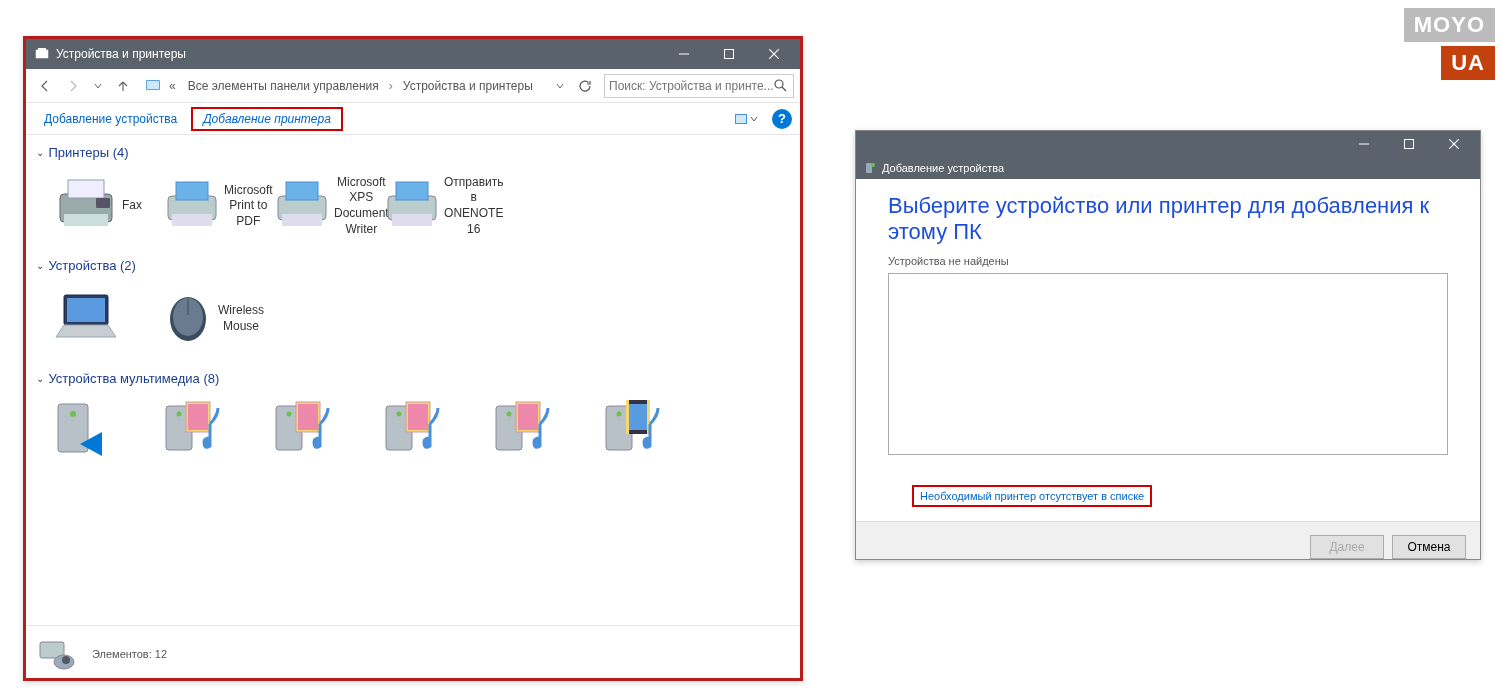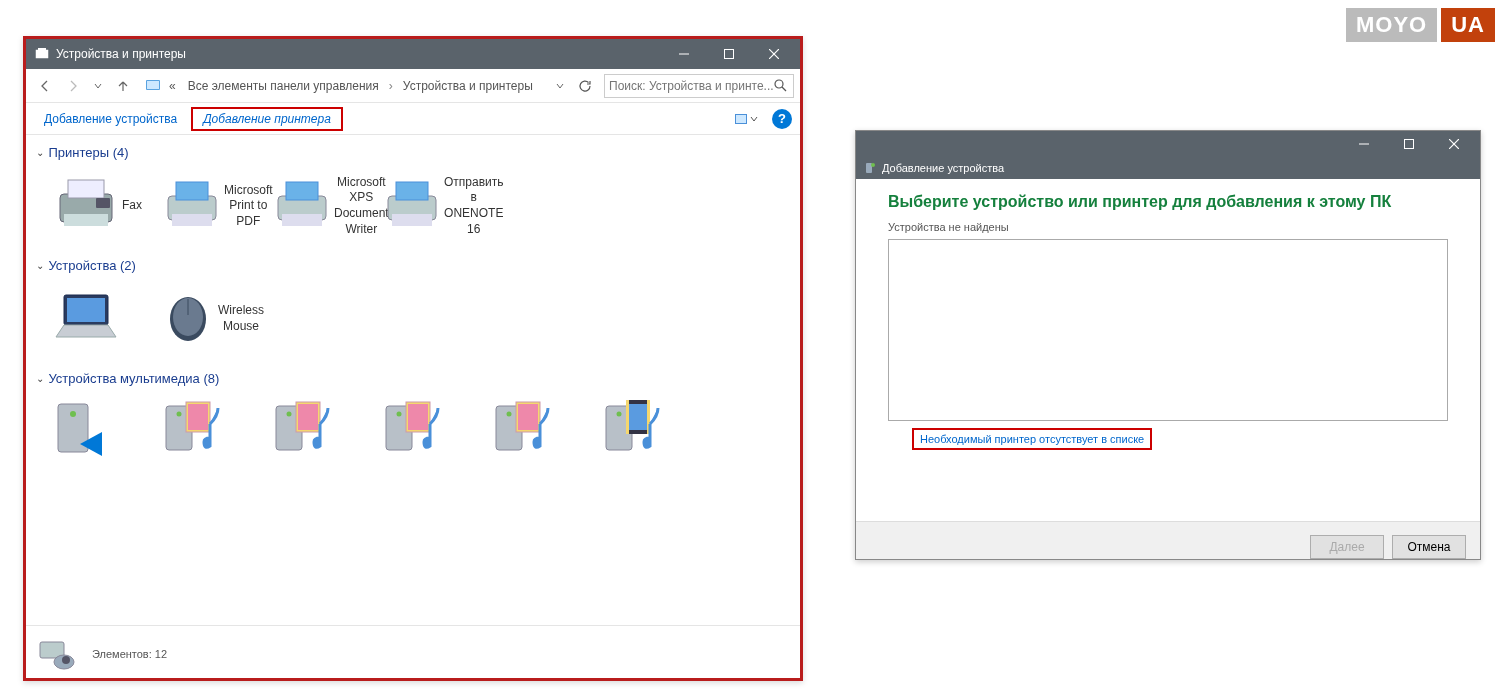--- a/index.html
+++ b/index.html
@@ -41,31 +41,31 @@
 .item-label { line-height: 1.3; word-wrap: break-word; }
 
 .status-bar { height: 56px; border-top: 1px solid #e5e5e5; display:flex; align-items:center; padding: 0 8px; font-size: 11px; color:#555; gap: 10px; }
 .status-icon { width: 48px; height: 48px; display:flex; align-items:center; justify-content:center; }
 
 
 .window2 { position: absolute; left: 855px; top: 130px; width: 626px; height: 430px; border: 1px solid #888; background: #fff; box-shadow: 0 2px 6px rgba(0,0,0,0.2); }
 .window2 .titlebar { height: 26px; }
 .dialog-title-row { height: 22px; background:#5a636b; color:#fff; font-size:11px; display:flex; align-items:center; padding: 0 8px; gap:6px; }
 .dlg-inner { padding: 14px 32px 6px 32px; }
-.dlg-heading { color: #15803d; font-size: 16px; font-weight: bold; margin-bottom: 10px; }
+.dlg-heading { color: #1d4ed8; font-size: 22px; font-weight: normal; margin-bottom: 10px; }
 .dlg-sub { font-size: 11px; color: #555; margin-bottom: 6px; }
 .dlg-listbox { width: 100%; height: 182px; border: 1px solid #aaa; background:#fff; }
-.dlg-link-wrap { margin-top: 7px; padding-left: 24px; }
+.dlg-link-wrap { margin-top: 30px; padding-left: 24px; }
 .dlg-link { color: #0066cc; font-size: 11px; padding: 3px 6px; border: 2px solid #c00; display:inline-block; }
 .dlg-buttons { position:absolute; bottom:0; left:0; right:0; height:38px; background:#f0f0f0; border-top:1px solid #ddd; display:flex; align-items:flex-end; justify-content:flex-end; padding: 0 14px; gap: 8px; }
 .dlg-btn { min-width: 74px; height: 24px; font-size: 12px; border: 1px solid #adadad; background: #e1e1e1; display:flex; align-items:center; justify-content:center; }
 .dlg-btn.disabled { color: #aaa; }
 
 
-.watermark { position:absolute; right: 8px; top: 8px; display:flex; align-items:flex-end; gap:4px; }
+.watermark { position:absolute; right: 8px; top: 8px; display:flex; align-items:flex-end; gap:4px;flex-direction:column; }
 .watermark .moyo { background:#bbb; color:#fff; font-size:22px; font-weight:bold; padding: 4px 10px; letter-spacing:1px; }
 .watermark .ua { background:#c2410c; color:#fff; font-size:22px; font-weight:bold; padding: 4px 10px; letter-spacing:1px; }
 
 
 svg { display:block; }
 </style>
 </head>
 <body>
 
 <div class="watermark">

